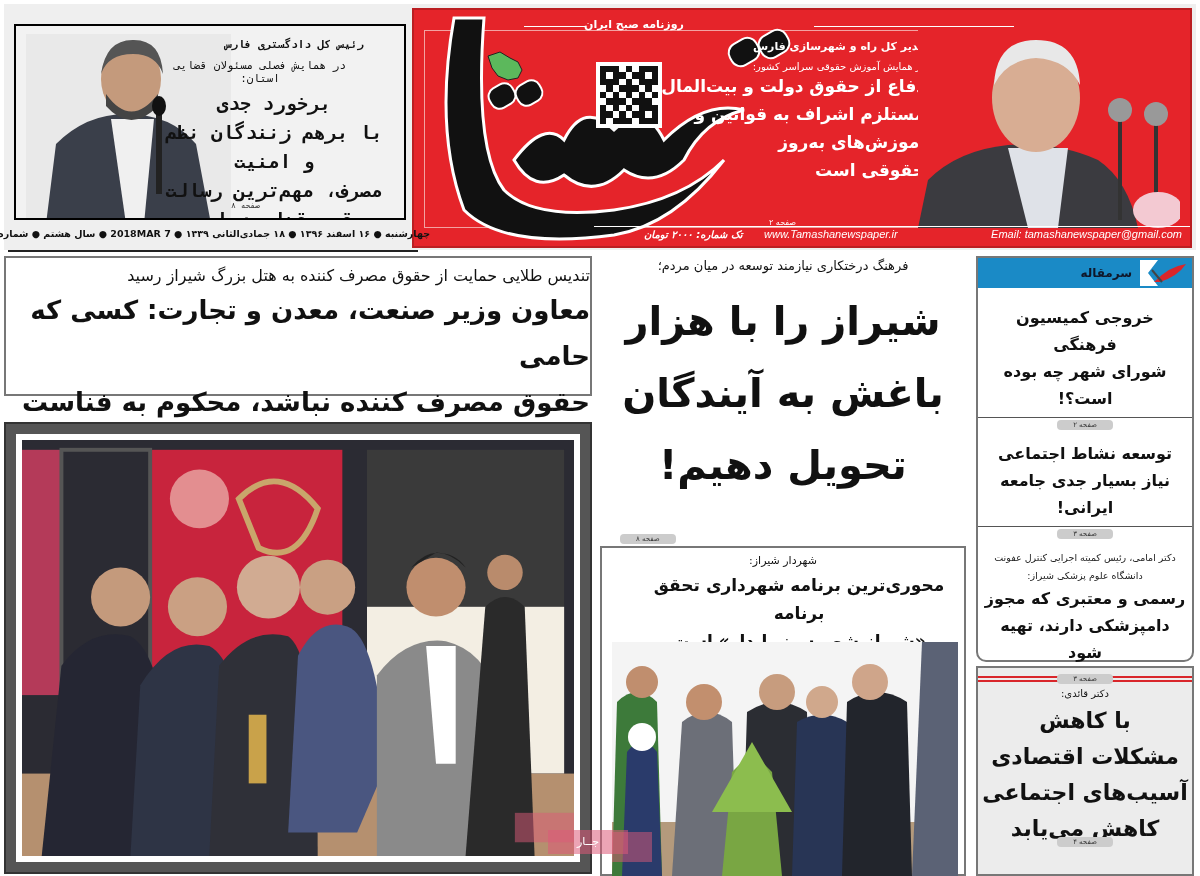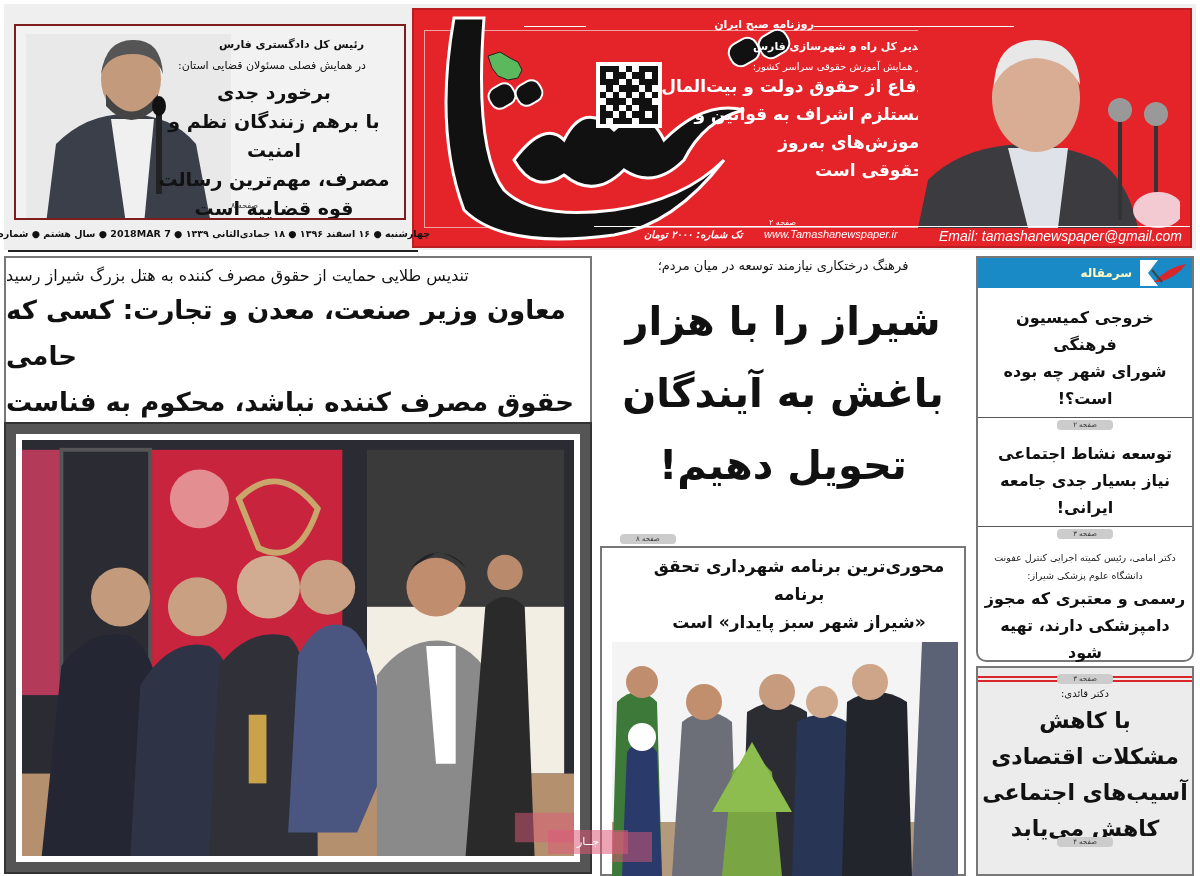--- a/index.html
+++ b/index.html
@@ -3,32 +3,32 @@
 <meta charset="utf-8">
 <style>
   * { box-sizing: border-box; margin: 0; padding: 0; }
   html, body { width: 1200px; height: 876px; background: #fff; overflow: hidden; }
   body { font-family: "DejaVu Sans", sans-serif; color: #111; position: relative; direction: rtl; }
 
   .page { position: absolute; left: 0; top: 0; width: 1200px; height: 876px; background: #fff; }
 
   
   .masthead { position: absolute; left: 4px; top: 4px; width: 1192px; height: 246px; background: #efefef; }
-  .left-box { position: absolute; left: 10px; top: 20px; width: 392px; height: 196px; border: 2px solid #7f1d1d; background: #f2f2f2; overflow: hidden; }
+  .left-box { position: absolute; left: 10px; top: 20px; width: 392px; height: 196px; border: 2px solid #000000; background: #f2f2f2; overflow: hidden; font-family: Liberation Mono, monospace; }
   .left-photo { position: absolute; left: 10px; top: 8px; width: 205px; height: 190px; }
   .left-text { position: absolute; right: 10px; top: 8px; width: 240px; text-align: center; direction: rtl; }
   .left-kicker1 { font-size: 11px; font-weight: bold; text-align: right; margin-right: 30px; margin-top: 4px; }
-  .left-kicker2 { font-size: 11px; text-align: right; margin-right: 28px; margin-top: 8px; }
+  .left-kicker2 { font-size: 11px; margin-right: 28px; margin-top: 8px; }
   .left-title { font-size: 19px; font-weight: bold; line-height: 29px; margin-top: 6px; }
   .page-ref { font-size: 8px; color: #333; }
   .left-pageref { position: absolute; left: 215px; bottom: 8px; }
 
   .red-banner { position: absolute; left: 408px; top: 4px; width: 780px; height: 240px; background: #e5242a; border: 2px solid #bb1e22; }
   .red-banner .inner-line { position: absolute; left: 10px; right: 10px; top: 20px; height: 198px; border: 1px solid #f3a2a2; }
-  .slogan { position: absolute; left: 170px; top: 8px; width: 230px; text-align: right; color: #fff; font-size: 11px; font-weight: bold; }
+  .slogan { position: absolute; left: 170px; top: 8px; width: 230px; text-align: left; color: #fff; font-size: 11px; font-weight: bold; }
   .slogan::before, .slogan::after { content: ""; position: absolute; top: 8px; width: 62px; border-top: 1px solid #fff; }
   .slogan::before { left: -60px; }
   .slogan::after { right: -200px; width: 200px; }
 
   .logo { position: absolute; left: 0px; top: 0px; width: 380px; height: 244px; }
   .qr { position: absolute; left: 182px; top: 52px; width: 66px; height: 66px; background: #fff; padding: 4px; }
   .qr-grid { width: 100%; height: 100%; display: grid; grid-template-columns: repeat(9, 1fr); grid-template-rows: repeat(9, 1fr); }
   .qr-grid span { background: #111; }
   .qr-grid span.w { background: #fff; }
 
@@ -36,27 +36,27 @@
   .red-kicker1 { font-size: 11px; font-weight: bold; }
   .red-kicker2 { font-size: 10px; margin-top: 8px; }
   .red-title { font-size: 17px; font-weight: bold; line-height: 28px; text-align: right; }
   .red-pageref { position: absolute; left: 355px; top: 208px; color: #fff; font-size: 8px; }
   .red-photo { position: absolute; right: 10px; top: 20px; width: 262px; height: 198px; }
 
   .red-footer { position: absolute; left: 0; right: 0; bottom: 0; height: 20px; color: #fff; font-style: italic; }
   .red-footer .rule { position: absolute; left: 180px; right: 0; top: 0; border-top: 1px solid #fff; }
   .price { position: absolute; left: 230px; top: 3px; font-size: 10px; font-weight: bold; }
   .website { position: absolute; left: 350px; top: 2px; font-size: 11px; direction: ltr; font-family: "Liberation Sans", sans-serif; }
-  .email { position: absolute; right: 8px; top: 2px; font-size: 14px; direction: ltr; font-family: "Liberation Sans", sans-serif; }
+  .email { position: absolute; right: 8px; top: 2px; font-size: 11px; direction: ltr; font-family: "Liberation Sans", sans-serif; }
 
   .dateline { position: absolute; left: 6px; top: 224px; width: 420px; font-size: 9.5px; font-weight: bold; text-align: right; white-space: nowrap; }
   .dateline-rule { position: absolute; left: 4px; top: 246px; width: 410px; border-top: 2px solid #222; }
 
   
-  .lead-box { position: absolute; left: 4px; top: 256px; width: 588px; height: 184px; border: 2px solid #777; background: #fff; text-align: left; }
+  .lead-box { position: absolute; left: 4px; top: 256px; width: 588px; height: 140px; border: 2px solid #777; background: #fff; text-align: right; }
   .lead-kicker { font-size: 16px; margin-top: 8px; }
   .lead-title { font-size: 26px; font-weight: bold; line-height: 46px; margin-top: 2px; }
 
   .photo-frame { position: absolute; left: 4px; top: 422px; width: 588px; height: 452px; background: #555; border: 2px solid #333; padding: 10px; }
   .photo-inner { width: 100%; height: 100%; background: #fff; padding: 6px; }
   .photo-inner svg { width: 100%; height: 100%; display: block; }
 
   
   .mid-main { position: absolute; left: 598px; top: 256px; width: 370px; height: 290px; text-align: center; }
   .mid-kicker { font-size: 13px; margin-top: 2px; }
@@ -64,21 +64,21 @@
   .pill { display: inline-block; background: #ccc; border-radius: 4px; padding: 0 16px; font-size: 7px; color: #333; height: 10px; line-height: 10px; }
   .mid-pageref { position: absolute; left: 22px; top: 278px; }
 
   .mid-box { position: absolute; left: 600px; top: 546px; width: 366px; height: 330px; border: 2px solid #777; text-align: center; background: #fff; }
   .mid-box-kicker { font-size: 11px; margin-top: 6px; }
   .mid-box-title { font-size: 17px; font-weight: bold; line-height: 28px; margin-top: 4px; padding-left: 32px; }
   .mid-photo { position: absolute; left: 10px; top: 94px; width: 346px; height: 234px; }
 
   
   .right-col { position: absolute; left: 976px; top: 256px; width: 218px; height: 406px; border: 2px solid #777; border-radius: 0 0 10px 10px; background: #fff; text-align: center; }
-  .editorial-header { height: 30px; background: #1a8ac6; position: relative; color: #fef9c3; font-size: 12px; font-weight: bold; line-height: 30px; }
+  .editorial-header { height: 30px; background: #1a8ac6; position: relative; color: #0f172a; font-size: 12px; font-weight: bold; line-height: 30px; }
   .editorial-header .label { position: absolute; right: 60px; top: 0; }
   .editorial-header .quill { position: absolute; right: 4px; top: 2px; width: 48px; height: 26px; }
   .rc-item { padding: 16px 6px 0; }
   .rc-kicker { font-size: 9.5px; line-height: 18px; color: #222; }
   .rc-title { font-size: 16px; font-weight: bold; line-height: 27px; }
   .rc-sep { position: relative; height: 12px; }
   .rc-sep::before { content: ""; position: absolute; left: 0; right: 0; top: 5px; border-top: 1px solid #555; }
   .rc-sep .pill { position: relative; z-index: 1; }
 
   .right-box2 { position: absolute; left: 976px; top: 666px; width: 218px; height: 210px; border: 2px solid #777; background: #ececec; text-align: center; }
@@ -302,20 +302,21 @@
     <div class="mid-kicker">فرهنگ درختکاری نیازمند توسعه در میان مردم؛</div>
     <div class="mid-title">
       <div>شیراز را با هزار</div>
       <div>باغش به آیندگان</div>
       <div>تحویل دهیم!</div>
     </div>
     <div class="pill mid-pageref">صفحه ۸</div>
   </div>
 
   <div class="mid-box">
+    <div class="mid-box-kicker">شهردار شیراز:</div>
     <div class="mid-box-title">
       <div>محوری‌ترین برنامه شهرداری تحقق برنامه</div>
       <div>«شیراز شهر سبز پایدار» است</div>
     </div>
     <svg class="mid-photo" viewBox="0 0 346 234" preserveAspectRatio="none">
       <rect width="346" height="234" fill="#f4f4f4"></rect>
       <rect x="0" y="180" width="346" height="54" fill="#b49a7c"></rect>
       <path d="M0 234 L5 60 Q25 40 45 60 L50 234 Z" fill="#3d7a3a"></path>
       <circle cx="30" cy="40" r="16" fill="#c08e6e"></circle>
       <path d="M10 234 L15 110 Q30 90 45 110 L50 234 Z" fill="#2a3b6b"></path>

